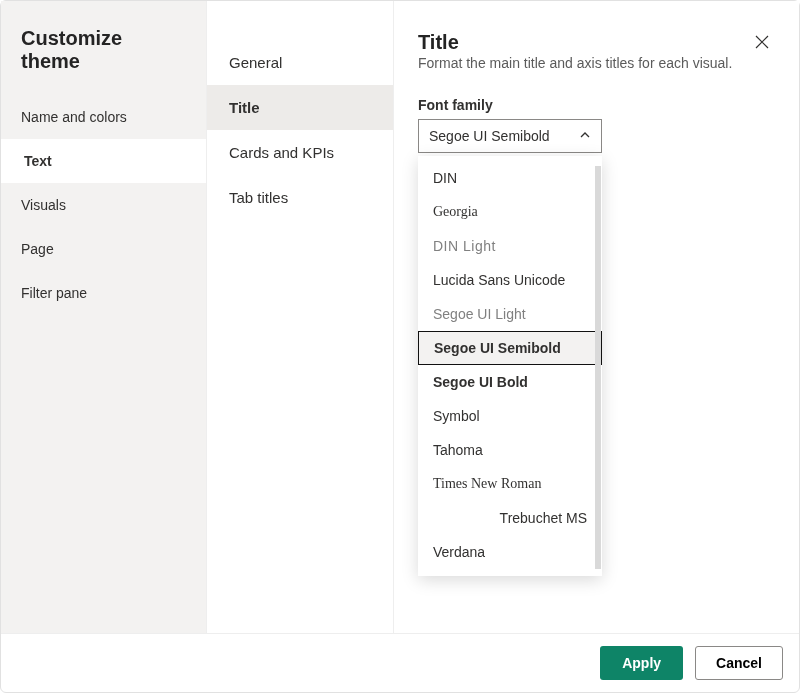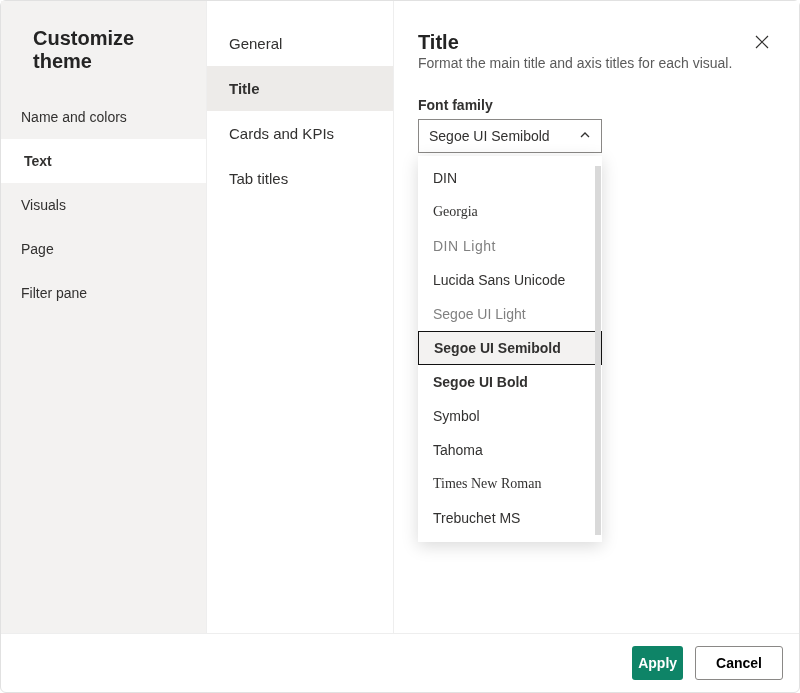--- a/index.html
+++ b/index.html
@@ -1,55 +1,55 @@
 <!DOCTYPE html>
 <html><head>
   <meta charset="utf-8">
   <style>
     * { box-sizing: border-box; margin: 0; padding: 0; }
     body { font-family: "Segoe UI", Tahoma, sans-serif; background: #fff; width: 800px; height: 693px; overflow: hidden; font-size: 14px; color: #323130;}
     .frame { width: 800px; height: 693px; display: flex; flex-direction: column; border: 1px solid #e1e1e1; border-radius: 6px; }
     .cols { display: flex; flex: 1 1 auto; min-height: 0;}
     .col1 { width: 206px; background: #f3f2f1; border-right: 1px solid #eee; padding-top: 26px;}
-    .col2 { width: 186px; background: #fff; padding-top: 20px;}
+    .col2 { width: 186px; background: #fff; padding-top: 39px;}
     .col3 { flex: 1; background: #fff; border-left: 1px solid #eee; padding: 28px 24px 10px 24px; position: relative;}
-    h2.big-title { font-size: 20px; font-weight: 700; color: #242424; padding: 0 20px 22px 32px;}
+    h2.big-title { font-size: 20px; font-weight: 700; color: #242424; padding: 0 20px 22px 20px;}
     .navitem { padding: 14px 20px; color: #323130; cursor: pointer; }
     .c1active { background: #fff; font-weight: 600; border-left: 3px solid transparent; }
     .navitem2 { padding: 14px 22px; font-size: 15px; color: #323130; cursor: pointer;}
     .c2active { background: #edebe9; font-weight: 600;}
     .pane-header { display:flex; justify-content: space-between; align-items: center;}
     .pane-title { font-size: 20px; font-weight: 700; color: #242424;}
     .desc { margin-top: 0; color: #5b5b5b; font-size: 14px;}
     .field-label { margin-top: 26px; font-weight: 600; font-size: 14px;}
     .dropdown-wrap { margin-top: 6px; position: relative; width: 184px;}
     .dropdown-btn { width: 184px; border: 1px solid #8a8886; background: #fff; padding: 8px 10px; text-align: left; display:flex; justify-content: space-between; align-items: center; cursor:pointer; font-size:14px;}
     .dropdown-list { position:absolute; top: 37px; left:0; width: 184px; background: #fff; border: 1px solid #fff; box-shadow: 0 4px 16px rgba(0,0,0,0.15); padding: 4px 0 6px 0; z-index:50;}
     .opt { padding: 9px 14px; font-size: 14px; color:#323130; cursor:pointer;}
     .opt-sel { border:1px solid #111; background: #f3f2f1; margin: 0 -1px; padding: 8px 15px;}
     .listscroll { position:absolute; right:0; top: 9px; bottom:6px; width:6px; background:#d9d9d9; border-radius:0;}
     .buttons { display:flex; gap:12px; justify-content:flex-end; padding: 12px 16px; border-top: 1px solid #eee;}
-    button.primary { background:#0f7b6c; color:#fff; border:none; padding: 8px 6px; font-size:14px; font-weight:600; border-radius:3px; cursor:pointer;}
+    button.primary { background:#0f7b6c; color:#fff; border:none; padding: 8px 22px; font-size:14px; font-weight:600; border-radius:3px; cursor:pointer;}
     button.primary { background:#0e8467;}
     button.secondary { background:#fff; border:1px solid #8a8886; padding: 8px 20px; font-size:14px; font-weight:600; border-radius:3px; cursor:pointer;}
     .close-x { width: 26px; height:26px; cursor:pointer; display:flex; align-items:center; justify-content:center;}
     .chev { display:inline-block;}
     
     .f-din { font-family: "DIN Next W01", Arial, sans-serif; font-weight:500;}
     .f-din-light { font-family: Arial, sans-serif; font-weight:300; color:#808080; letter-spacing:0.5px;}
     .f-georgia { font-family: Georgia, serif;}
     .f-lucida { font-family: "Lucida Sans Unicode", sans-serif;}
     .f-segoe { font-family: "Segoe UI", sans-serif;}
     .f-segoe-light { font-family: "Segoe UI Light","Segoe UI", sans-serif; font-weight:300; color:#808080;}
     .f-segoe-sb { font-family: "Segoe UI Semibold","Segoe UI", sans-serif; font-weight:600;}
     .f-segoe-bold { font-family: "Segoe UI", sans-serif; font-weight:700;}
     .f-symbol { font-family: "Segoe UI", sans-serif;}
     .f-tahoma { font-family: Tahoma, sans-serif;}
     .f-times { font-family: "Times New Roman", serif;}
-    .f-trebuchet { font-family: "Trebuchet MS", sans-serif;}
+    .f-trebuchet { font-family: "Trebuchet MS", sans-serif; text-align: right;}
     .f-verdana { font-family: Verdana, sans-serif;}
   </style>
 </head>
 <body>
 
 <div class="frame">
   <div class="cols">
 
     <div class="col1">
       <h2 class="big-title">Customize theme</h2>
@@ -97,20 +97,21 @@
             <div class="opt f-georgia">Georgia</div>
             <div class="opt f-din-light">DIN Light</div>
             <div class="opt f-lucida">Lucida Sans Unicode</div>
             <div class="opt f-segoe-light">Segoe UI Light</div>
             <div class="opt f-segoe-sb opt-sel">Segoe UI Semibold</div>
             <div class="opt f-segoe-bold">Segoe UI Bold</div>
             <div class="opt f-symbol">Symbol</div>
             <div class="opt f-tahoma">Tahoma</div>
             <div class="opt f-times">Times New Roman</div>
             <div class="opt f-trebuchet">Trebuchet MS</div>
+            <div class="opt f-verdana">Verdana</div>
           </div>
       </div>
     </div>
   </div>
   <div class="buttons">
     <button class="primary">Apply</button>
     <button class="secondary">Cancel</button>
   </div>
 </div>
 

